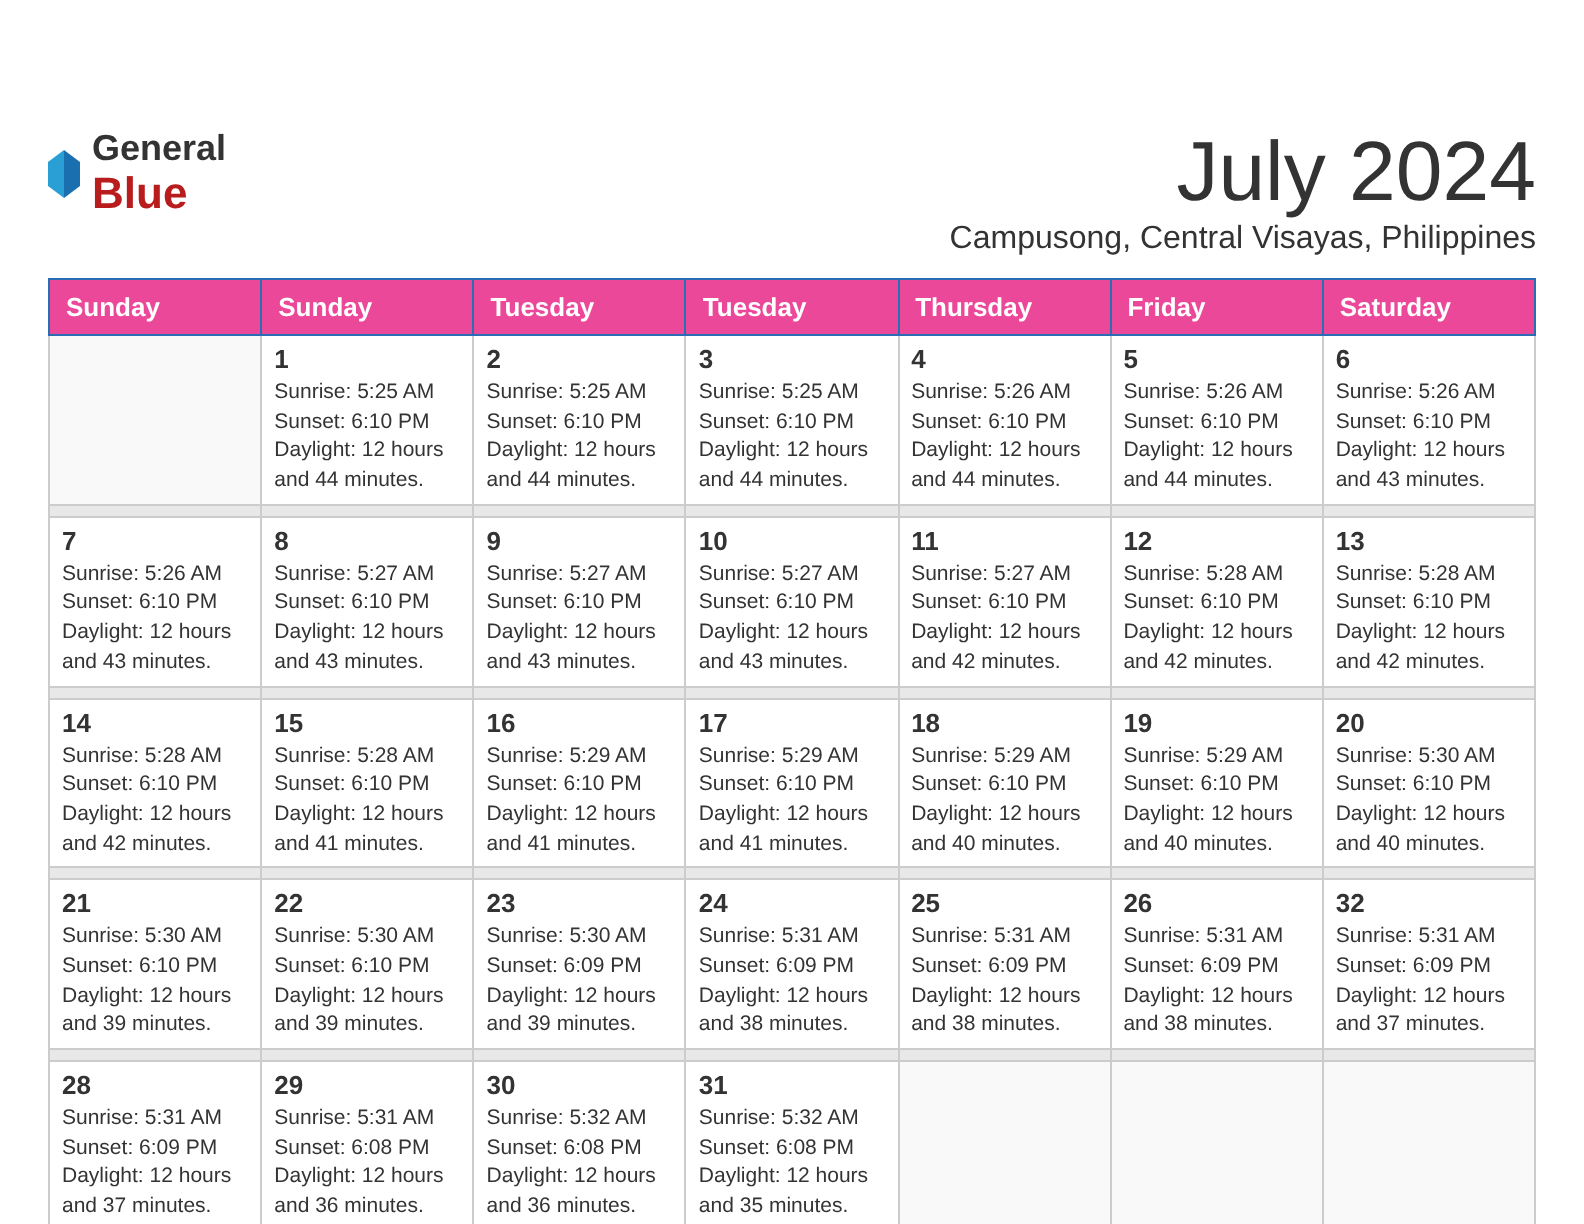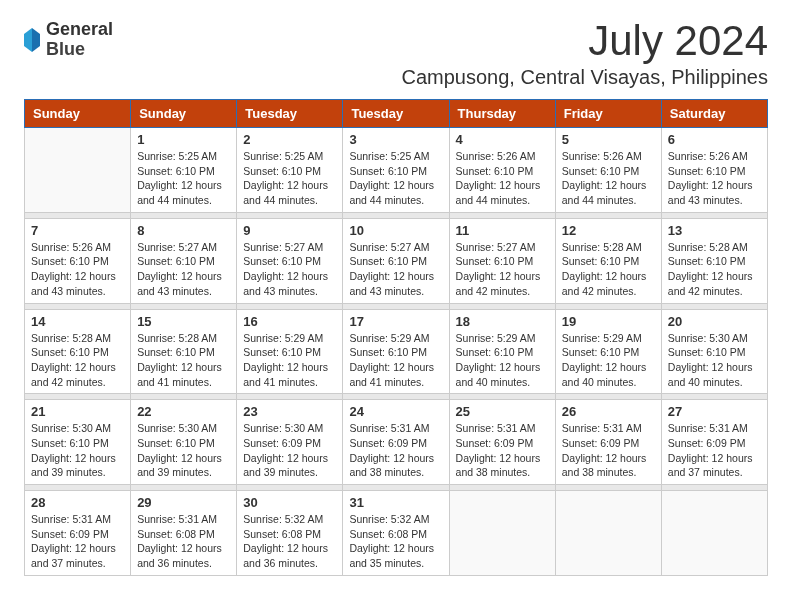--- a/index.html
+++ b/index.html
@@ -8,67 +8,68 @@
       background: #fff;
       width: 792px;
       min-height: 612px;
       padding: 20px 24px;
     }
     .header-section {
       display: flex;
       justify-content: space-between;
       align-items: flex-start;
       margin-bottom: 10px;
+      margin-top: 45px;
     }
     .logo {
       display: flex;
       align-items: center;
       gap: 4px;
     }
     .logo-text {
       display: flex;
       flex-direction: column;
       line-height: 1.1;
     }
     .logo-general {
       font-size: 18px;
       font-weight: bold;
       color: #333;
     }
     .logo-blue {
-      font-size: 18px;
+      font-size: 22px;
       font-weight: bold;
-      color: #404040;
+      color: #b91c1c;
     }
     .logo-icon {
       width: 20px;
       height: 28px;
       margin-left: -2px;
     }
     .title-section {
       text-align: right;
     }
     .month-title {
       font-size: 42px;
       font-weight: normal;
       color: #333;
       line-height: 1;
     }
     .location-title {
-      font-size: 20px;
+      font-size: 16px;
       color: #333;
       margin-top: 4px;
     }
     .calendar-table {
       width: 100%;
       border-collapse: collapse;
       border: 1px solid #ccc;
     }
     .calendar-table th {
-      background: #c2410c;
+      background: #ec4899;
       color: #fff;
       font-size: 13px;
       font-weight: bold;
       padding: 6px 8px;
       text-align: left;
       border: 1px solid #2a6db5;
     }
     .calendar-table td {
       vertical-align: top;
       border: 1px solid #ccc;
@@ -344,21 +345,21 @@
 and 38 minutes.</div>
         </td>
         <td>
           <span class="day-number">26</span>
           <div class="day-info">Sunrise: 5:31 AM
 Sunset: 6:09 PM
 Daylight: 12 hours
 and 38 minutes.</div>
         </td>
         <td>
-          <span class="day-number">27</span>
+          <span class="day-number">32</span>
           <div class="day-info">Sunrise: 5:31 AM
 Sunset: 6:09 PM
 Daylight: 12 hours
 and 37 minutes.</div>
         </td>
       </tr>
       <tr class="row-separator">
         <td></td>
         <td></td>
         <td></td>

